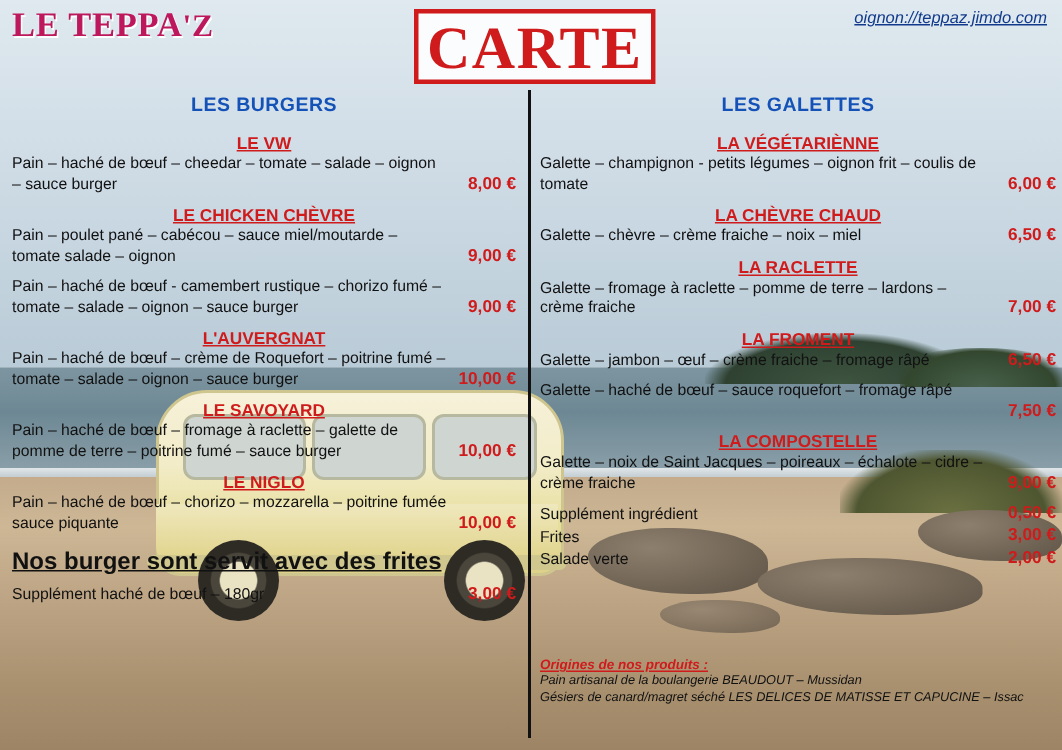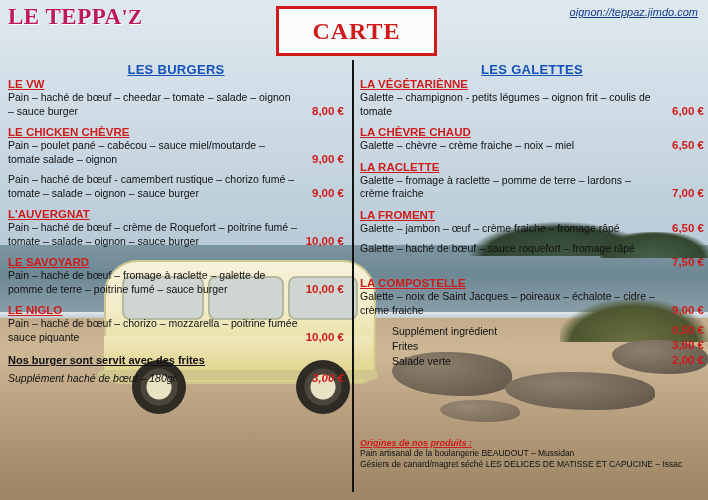--- a/index.html
+++ b/index.html
@@ -56,48 +56,48 @@
   .logo{position:absolute;left:8px;top:4px;font-family:"Liberation Serif",serif;
     font-weight:bold;font-size:21px;color:#be185d;letter-spacing:.5px;
     text-shadow:1px 1px 0 #ffffff;}
   .logo .big{font-size:23px;}
   .site{position:absolute;right:10px;top:6px;font-size:11px;color:#123a8c;
     text-decoration:underline;font-style:italic;}
 
   .carte{position:absolute;left:276px;top:6px;width:155px;height:44px;
     border:3px solid #cf1b1b;background:rgba(255,255,255,.88);
     display:flex;align-items:center;justify-content:center;}
-  .carte span{font-family:"Liberation Serif",serif;font-weight:bold;font-size:24px;
+  .carte span{font-family:"Liberation Serif",serif;font-weight:bold;font-size:40px;
     color:#cf1b1b;letter-spacing:1px;}
 
   .divider{position:absolute;left:352px;top:60px;width:2px;height:432px;background:#111;}
 
   .col{position:absolute;top:62px;}
   .colL{left:8px;width:336px;}
   .colR{left:360px;width:344px;}
 
   .colhead{font-weight:bold;font-size:13px;color:#1452b8;text-align:center;
-    text-decoration:underline;margin-bottom:0;letter-spacing:.3px;}
+    margin-bottom:12px;letter-spacing:.3px;}
 
   .item{margin-bottom:7px;}
   .iname{font-weight:bold;font-size:11.5px;color:#cf1b1b;text-decoration:underline;
-    line-height:14px;}
+    line-height:14px;text-align:center;}
   .idesc{font-size:10.5px;color:#111;line-height:13.5px;position:relative;padding-right:46px;}
   .iprice{position:absolute;right:0;bottom:0;font-weight:bold;font-size:11.5px;color:#cf1b1b;}
   .idesc.tworow{min-height:27px;}
 
-  .plainrow{font-size:10.5px;color:#111;line-height:15px;position:relative;padding-right:46px;margin-left:32px;}
+  .plainrow{font-size:10.5px;color:#111;line-height:15px;position:relative;padding-right:46px;}
   .plainrow .iprice{bottom:1px;}
 
-  .note{font-weight:bold;font-size:11px;color:#111;text-decoration:underline;margin-top:10px;}
-  .supl{font-size:10.5px;color:#111;position:relative;padding-right:46px;margin-top:6px;font-style:italic;}
+  .note{font-weight:bold;font-size:16px;color:#111;text-decoration:underline;margin-top:10px;}
+  .supl{font-size:10.5px;color:#111;position:relative;padding-right:46px;margin-top:6px;}
 
   .origins{position:absolute;left:360px;top:438px;width:344px;text-align:left;}
   .origins .ot{font-size:9px;color:#cf1b1b;font-style:italic;font-weight:bold;text-decoration:underline;}
-  .origins .ol{font-size:8.5px;color:#111;line-height:11px;}
+  .origins .ol{font-size:8.5px;color:#111;line-height:11px;font-style:italic;}
 </style>
 </head>
 <body>
 
 <div class="bg">
   <div class="sky"></div>
   <div class="sea"></div>
   <div class="island"></div>
   <div class="island2"></div>
   <div class="foam"></div>

